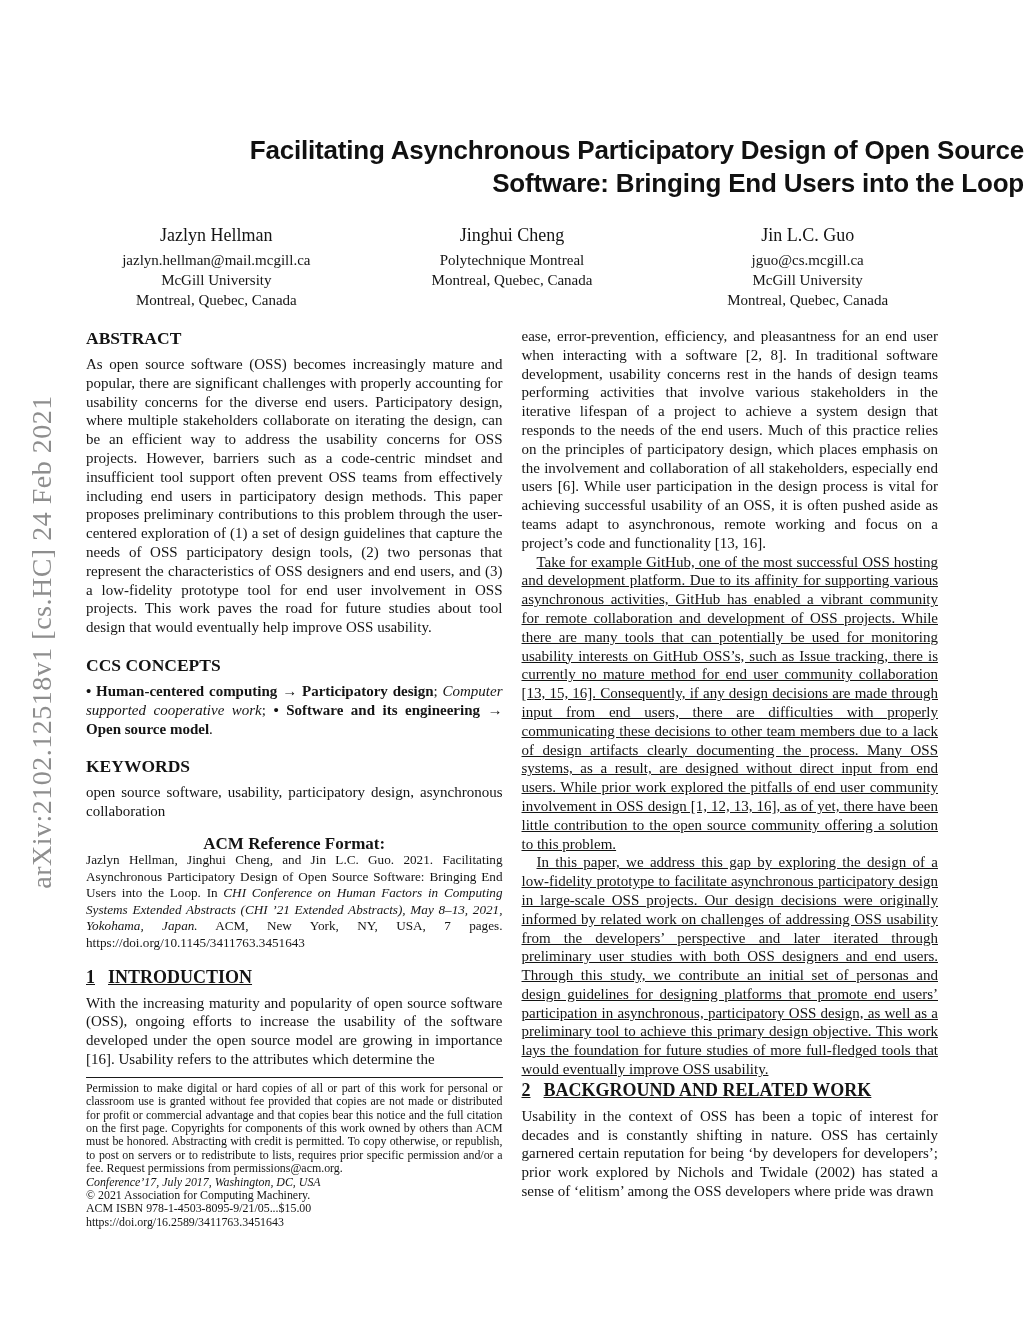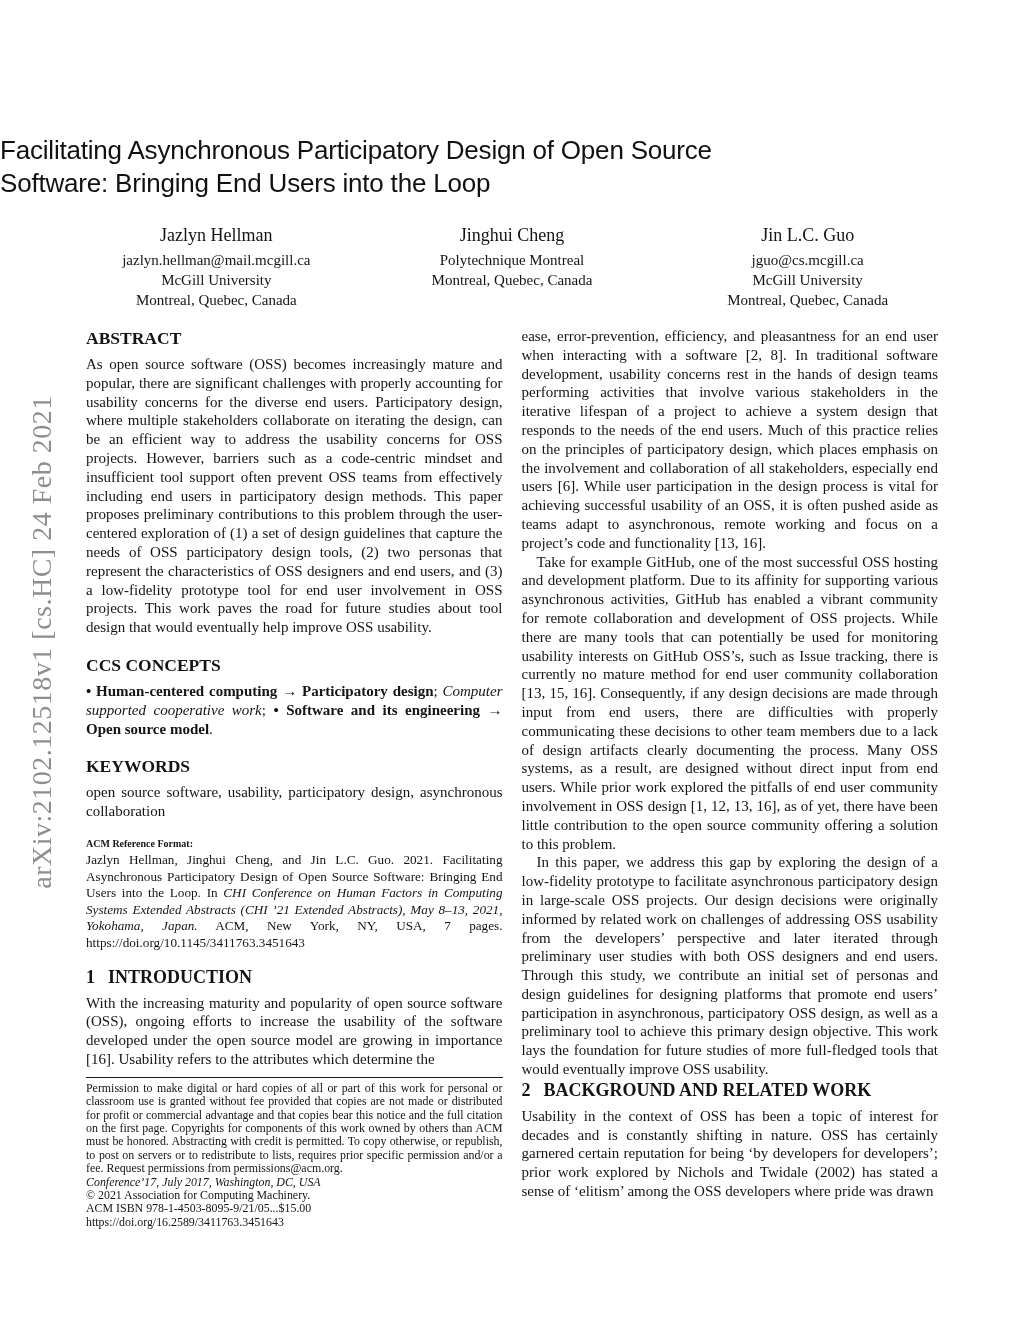--- a/index.html
+++ b/index.html
@@ -20,23 +20,23 @@
     left: 42px;
     transform: translate(-50%, -50%) rotate(-90deg);
     white-space: nowrap;
     color: #8e8e8e;
     font-size: 28px;
     letter-spacing: 0.5px;
     font-family: "Liberation Serif", serif;
   }
   .title {
     padding-top: 134px;
-    text-align: left;
+    text-align: right;
     font-family: "Liberation Sans", sans-serif;
-    font-weight: 400;
+    font-weight: 700;
     font-size: 26px;
     line-height: 33px;
     letter-spacing: -0.2px;
     color: #111;
   }
   .authors {
     display: flex;
     padding: 0 88px;
     margin-top: 24px;
     gap: 39px;
@@ -64,32 +64,33 @@
     line-height: 22px;
     text-align: left;
     margin: 0 0 6px 0;
   }
   .num-heading {
     font-weight: 700;
     font-size: 18px;
     line-height: 22px;
     text-align: left;
     margin: 14px 0 6px 0;
+    text-decoration: underline;
   }
   .num-heading .sec-num { margin-right: 13px; }
   .mt-sec { margin-top: 17px; }
   .acm-head {
     font-weight: 700;
-    font-size: 10px;
+    font-size: 17px;
     line-height: 17px;
-    text-align: left;
+    text-align: center;
     margin-top: 14px;
   }
   .acm-text { font-size: 13.2px; line-height: 16.6px; }
-  .indent { text-indent: 15px; }
+  .indent { text-indent: 15px; text-decoration: underline; }
   .footnote-rule {
     border: none;
     border-top: 1.3px solid #1a1a1a;
     margin: 8px 0 4px 0;
     height: 0;
   }
   .footnote { font-size: 11.9px; line-height: 13.4px; }
   .footnote .fline { text-align: left; }
   .it { font-style: italic; }
   .bd { font-weight: 700; }

